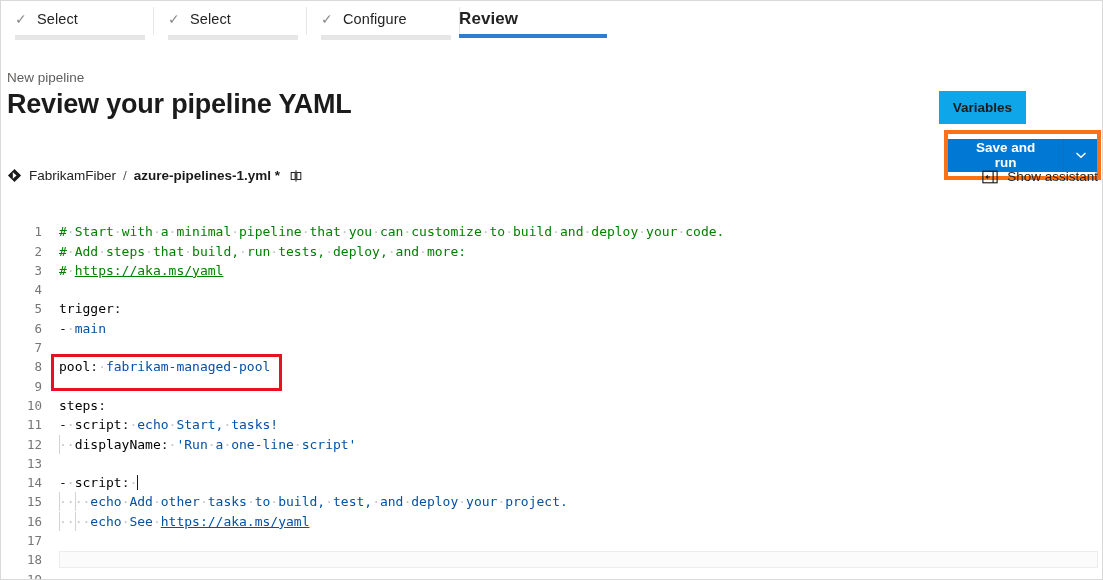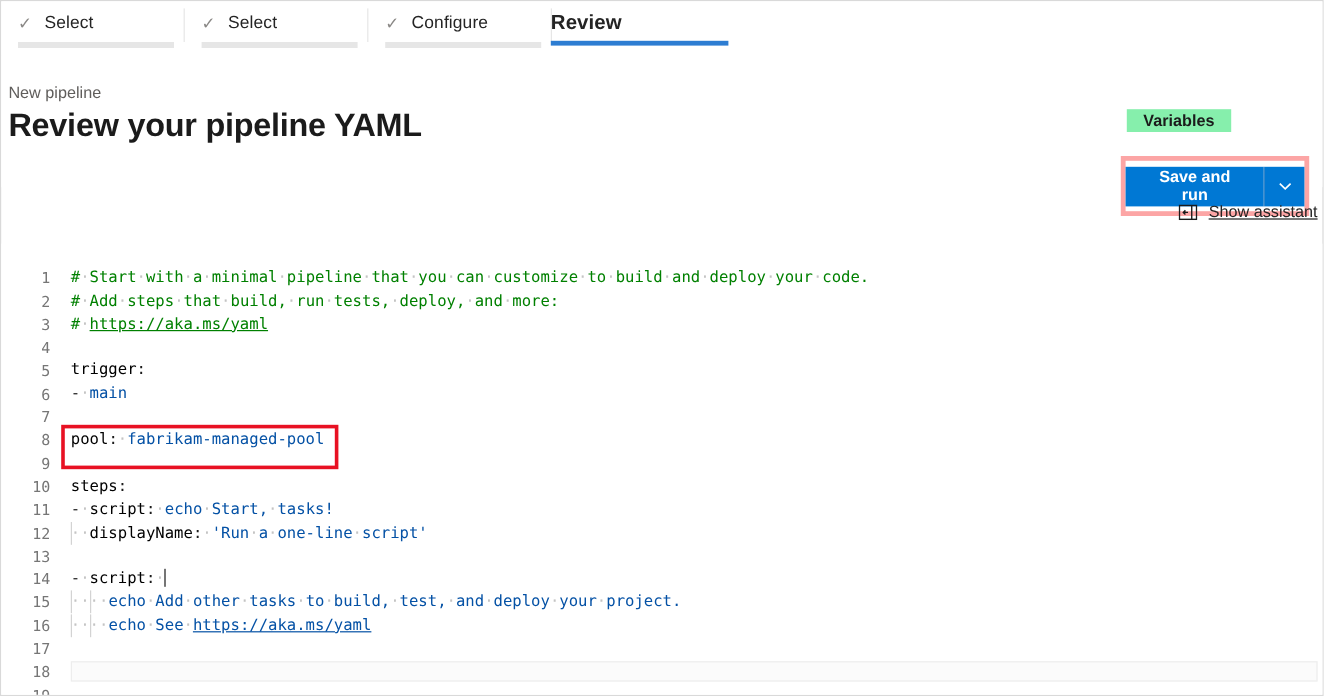--- a/index.html
+++ b/index.html
@@ -114,41 +114,41 @@
   }
   .header-actions {
     position: absolute;
     right: 6px;
     top: 45px;
     display: flex;
     align-items: center;
     gap: 0;
   }
   .btn-variables {
-    height: 19px;
+    height: 33px;
     min-width: 83px;
     padding: 0 14px;
-    background: #86efac;
+    background: #0ea5e9;
     border: none;
     color: #1b1b1b;
     font-family: "Liberation Sans", sans-serif;
     font-size: 13.5px;
     font-weight: bold;
     cursor: pointer;
     display: inline-flex;
     align-items: center;
     justify-content: center;
   }
   .save-run-wrap {
     position: absolute;
-    right: 13px;
+    right: 3px;
     top: 84px;
     width: 157px;
     height: 50px;
-    border: 4px solid #fca5a5;
+    border: 4px solid #f97316;
     box-sizing: border-box;
     display: flex;
     align-items: center;
     justify-content: center;
   }
   .split-btn {
     display: flex;
     height: 33px;
     align-items: stretch;
   }
@@ -211,21 +211,20 @@
     align-items: center;
   }
   .filebar-right {
     position: absolute;
     right: 6px;
     top: 6px;
     display: flex;
     align-items: center;
     gap: 9px;
     cursor: pointer;
-    text-decoration: underline;
   }
   .assistant-label {
     font-size: 13.5px;
     color: #242424;
   }
 
   
   .editor {
     position: absolute;
     left: 0;
@@ -364,20 +363,36 @@
         <button class="btn-save-caret">
           <svg width="12" height="12" viewBox="0 0 12 12">
             <path d="M1.5 4 L6 8.3 L10.5 4" fill="none" stroke="#ffffff" stroke-width="1.4"></path>
           </svg>
         </button>
       </div>
     </div>
   </div>
 
   <div class="filebar">
+    <div class="filebar-left">
+      <svg class="repo-icon" width="15" height="15" viewBox="0 0 16 16">
+        <path d="M8 1 L15 8 L8 15 L1 8 Z" fill="#1b1b1b"></path>
+        <path d="M6.2 4.6 L10.2 8 L6.2 11.4 Z" fill="#ffffff"></path>
+      </svg>
+      <span class="repo-name">FabrikamFiber</span>
+      <span class="path-sep">/</span>
+      <span class="file-name">azure-pipelines-1.yml *</span>
+      <button class="copy-icon-btn">
+        <svg width="14" height="14" viewBox="0 0 16 16">
+          <rect x="2.5" y="4" width="4.5" height="8" fill="none" stroke="#1b1b1b" stroke-width="1.1"></rect>
+          <rect x="9" y="4" width="4.5" height="8" fill="none" stroke="#1b1b1b" stroke-width="1.1"></rect>
+          <line x1="8" y1="1.5" x2="8" y2="14.5" stroke="#1b1b1b" stroke-width="1.1"></line>
+        </svg>
+      </button>
+    </div>
 
     <div class="filebar-right">
       <svg width="16" height="14" viewBox="0 0 18 15">
         <rect x="1" y="1" width="16" height="13" fill="none" stroke="#1b1b1b" stroke-width="1.3"></rect>
         <line x1="12.5" y1="1" x2="12.5" y2="14" stroke="#1b1b1b" stroke-width="1.3"></line>
         <path d="M9 7.5 L5 7.5 M6.6 5.6 L4.6 7.5 L6.6 9.4" fill="none" stroke="#1b1b1b" stroke-width="1.3"></path>
       </svg>
       <span class="assistant-label">Show assistant</span>
     </div>
   </div>

